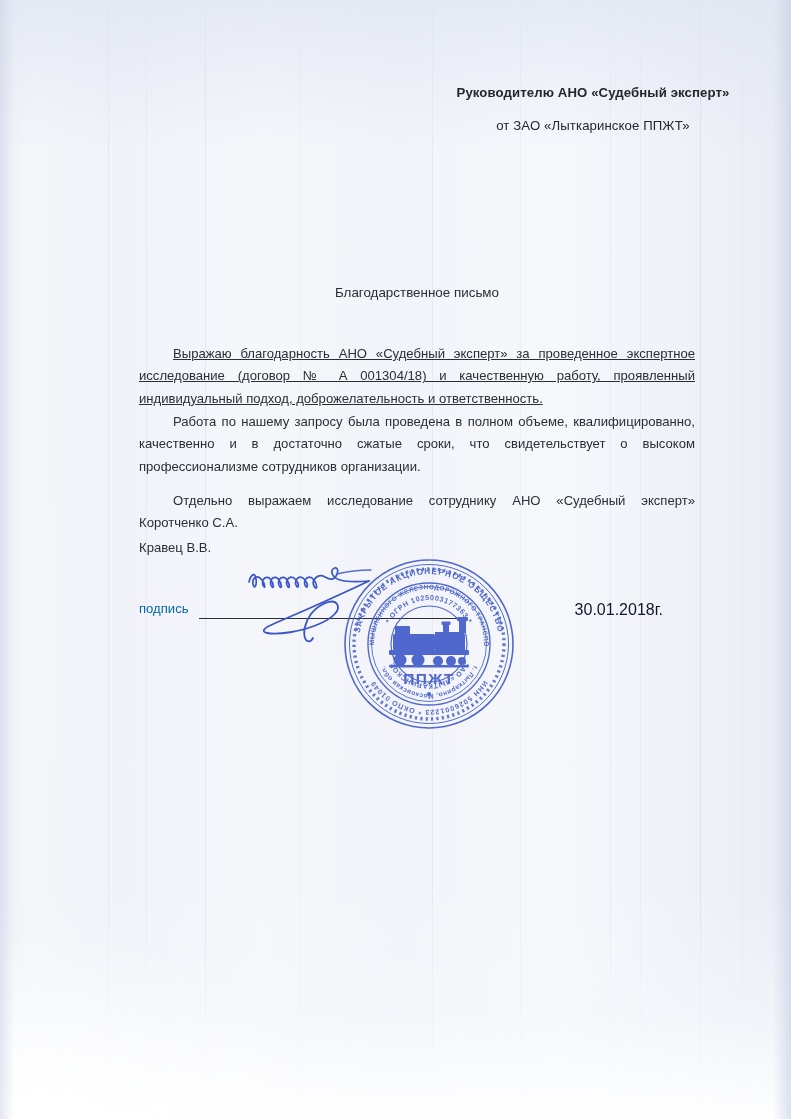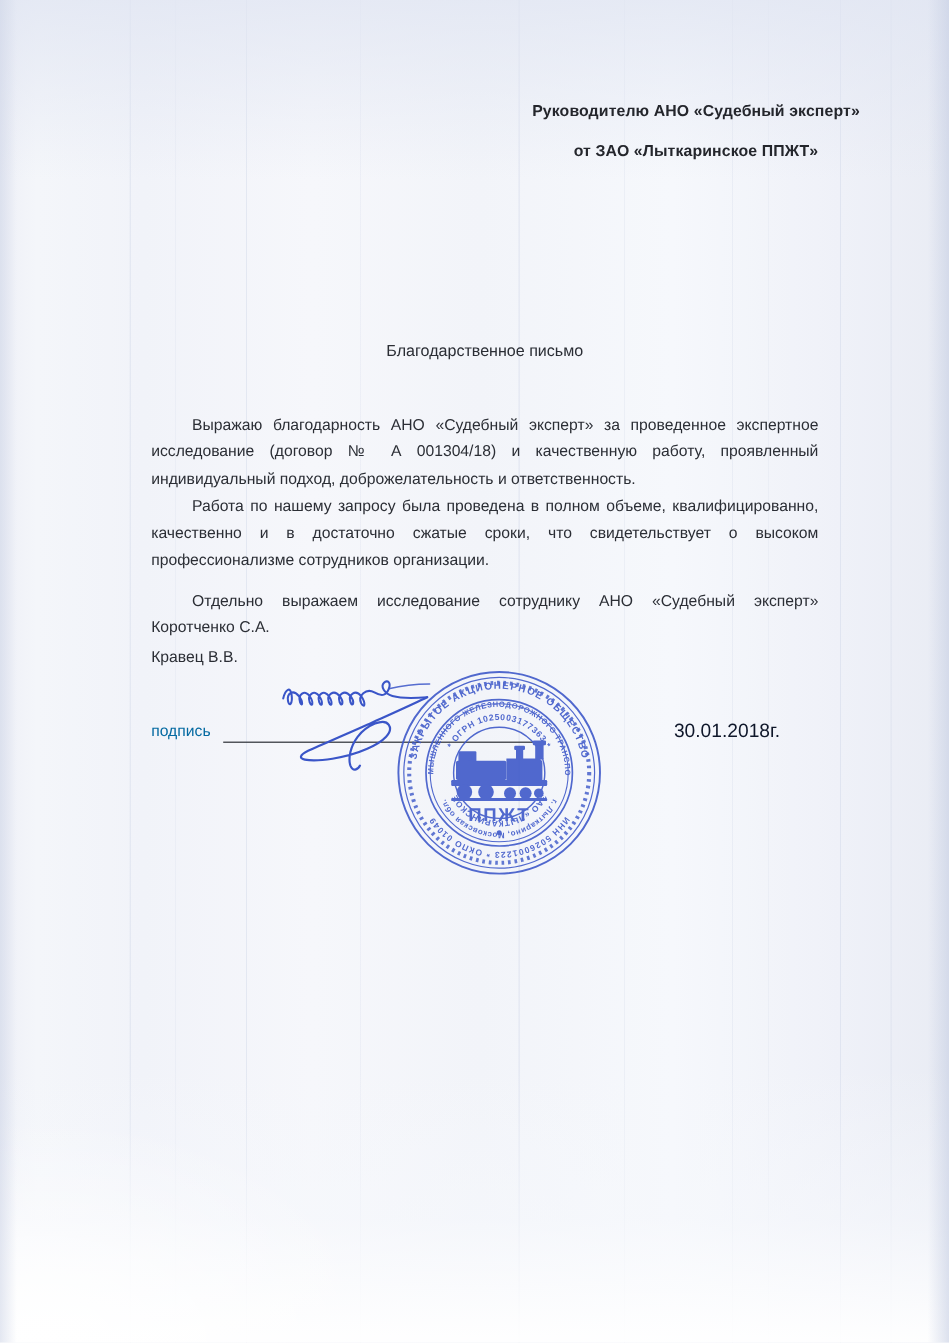--- a/index.html
+++ b/index.html
@@ -70,35 +70,36 @@
   .paper-edge-right {
     position: absolute; right: 0; top: 0; bottom: 0; width: 18px;
     background: linear-gradient(270deg, rgba(198,206,227,0.6), rgba(255,255,255,0));
   }
 
   
   .content {
     position: absolute;
     inset: 0;
     color: #2b2e35;
+    margin-left: 13px;
   }
 
   .addressee {
     position: absolute;
     left: 430px;
     top: 76px;
     width: 300px;
     text-align: center;
     font-size: 13.2px;
     line-height: 33px;
     font-weight: 600;
     color: #24262c;
     letter-spacing: 0.1px;
   }
-  .addressee .line2 { font-weight: 700; text-align: center; }
+  .addressee .line2 { font-weight: 400; text-align: center; }
 
   .doc-title {
     position: absolute;
     left: 0;
     top: 285px;
     width: 791px;
     text-align: center;
     padding-left: 17px;
     box-sizing: border-box;
     font-size: 13.4px;
@@ -111,21 +112,21 @@
     width: 556px;
     font-size: 13.1px;
     line-height: 22.4px;
     text-align: justify;
     color: #2b2e35;
   }
   .body-block p {
     margin: 0;
     text-indent: 34px;
   }
-  .para-1 { top: 343px; }
+  .para-1 { top: 343px; text-decoration: underline; }
   .para-2 { top: 411px; }
   .para-3 { top: 490px; }
   .para-3 p { text-indent: 34px; }
 
   .signer-name {
     position: absolute;
     left: 126px;
     top: 540px;
     font-size: 13.1px;
     color: #2b2e35;

